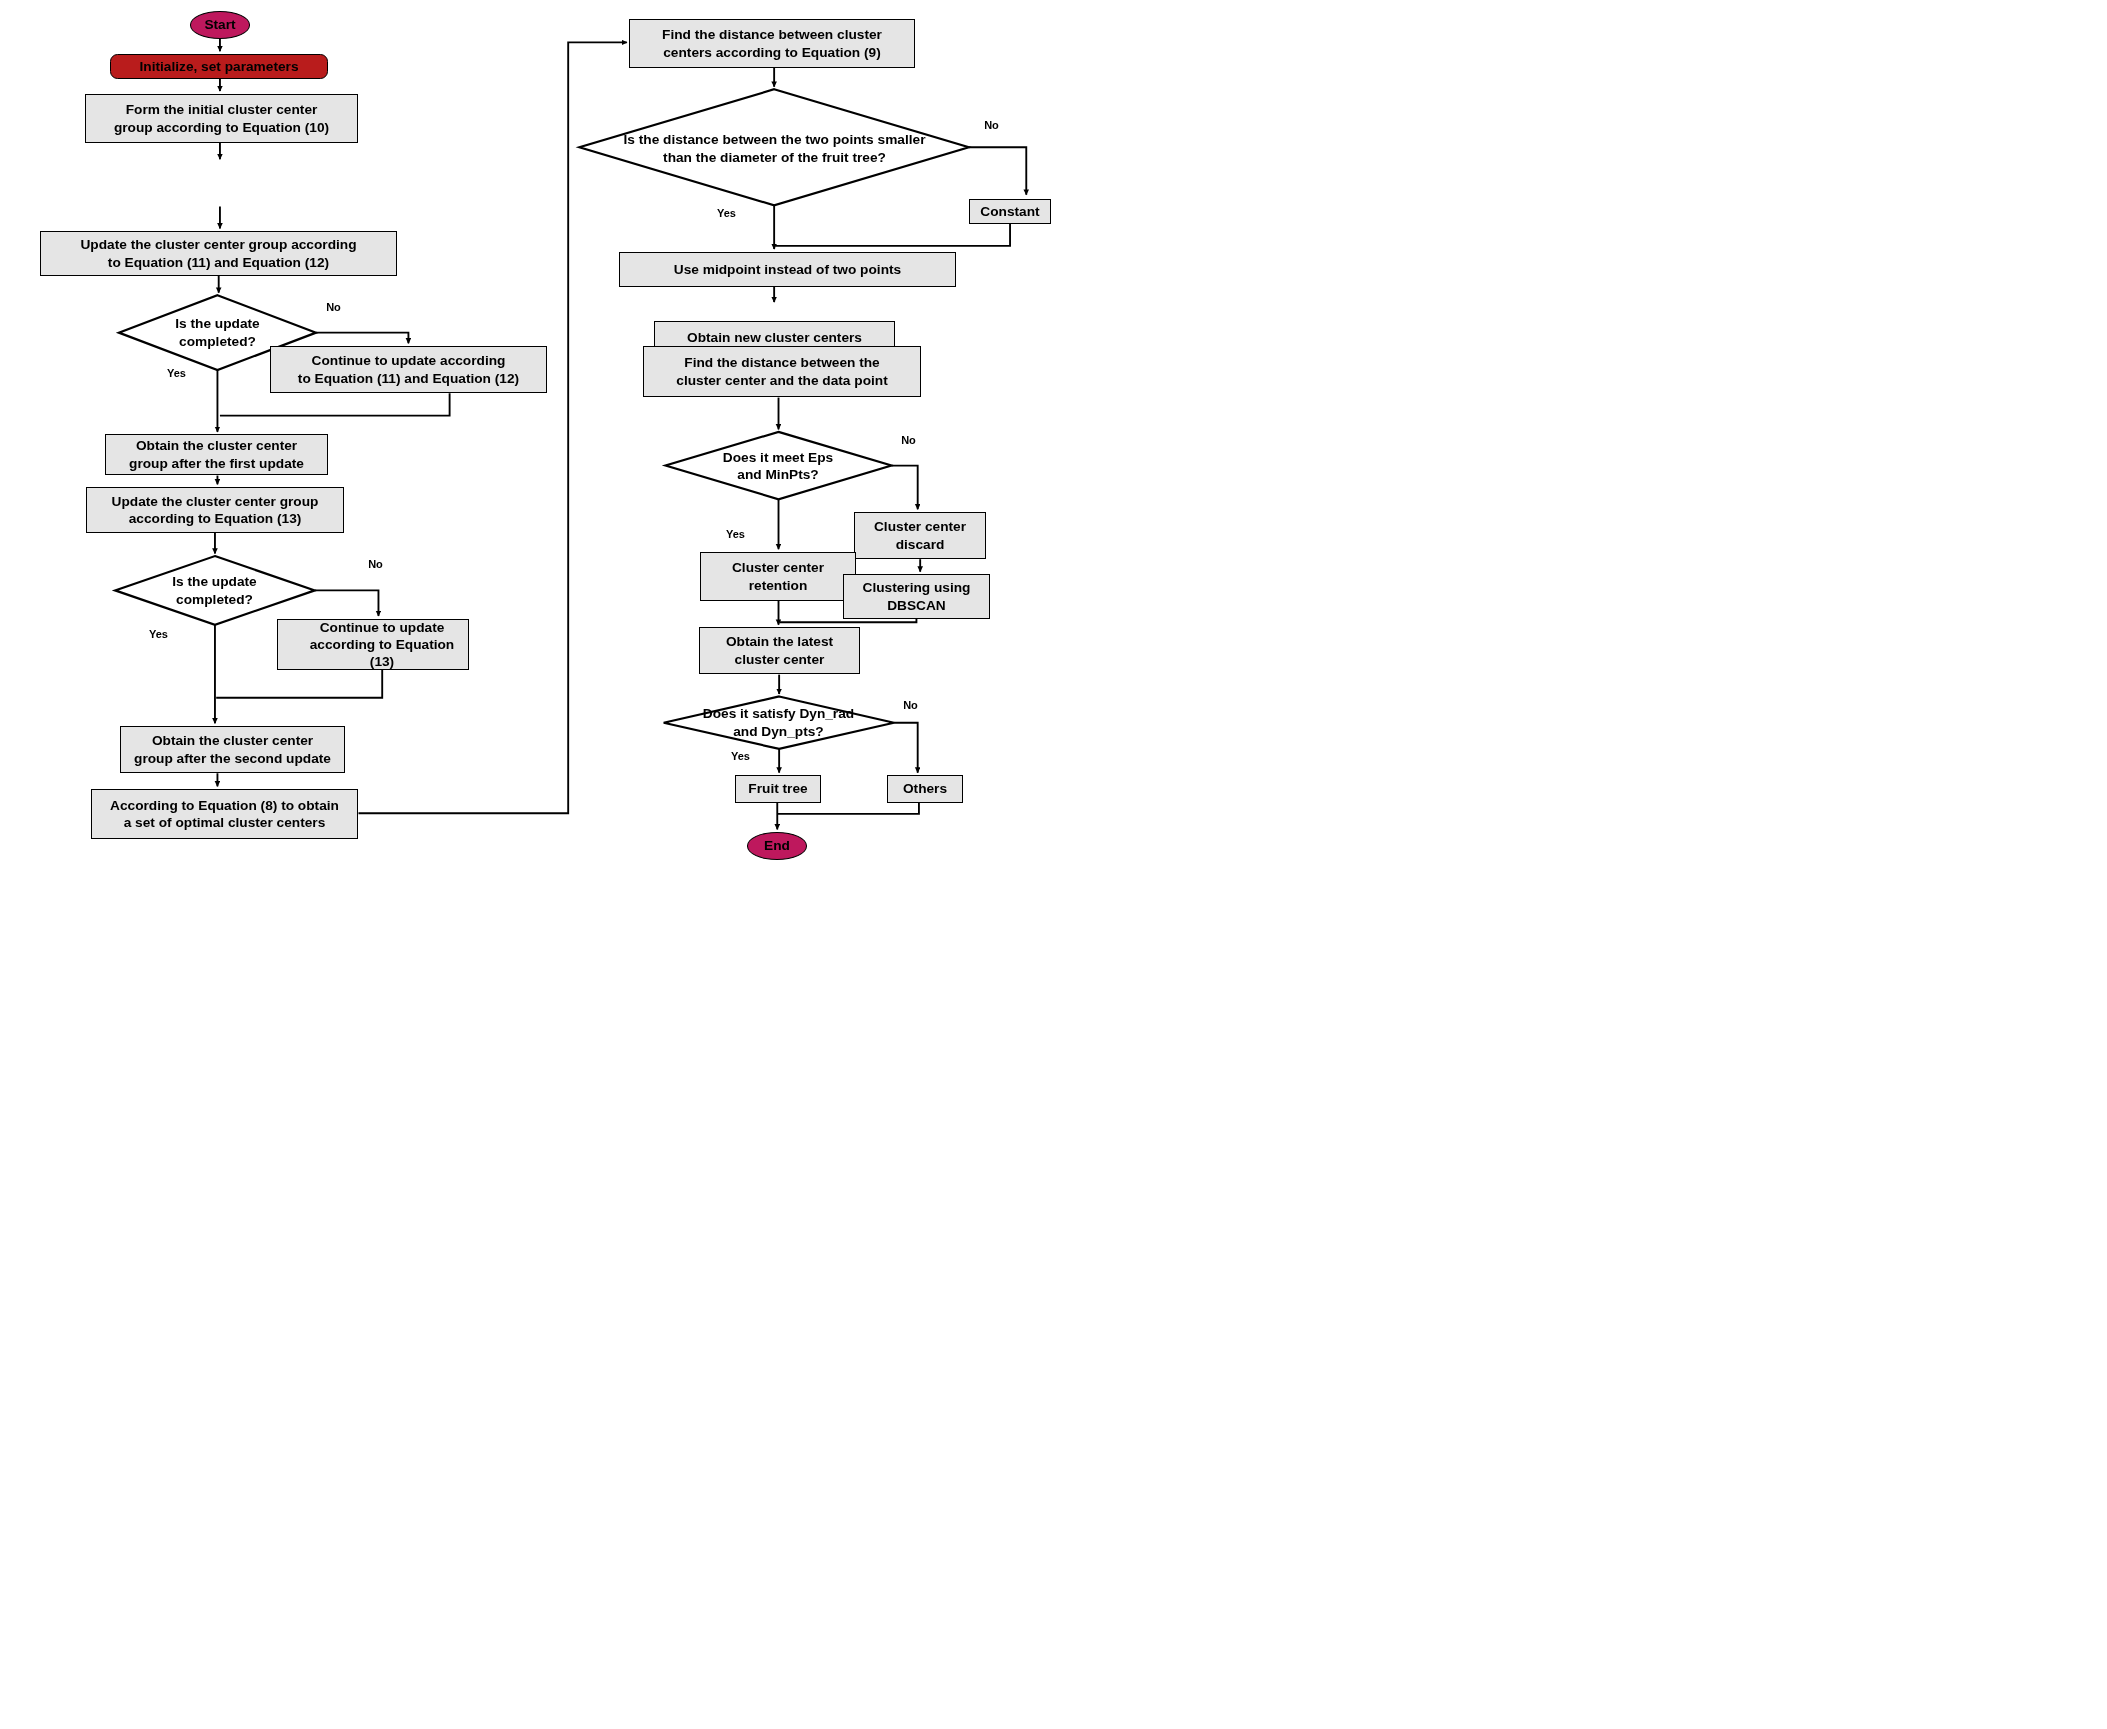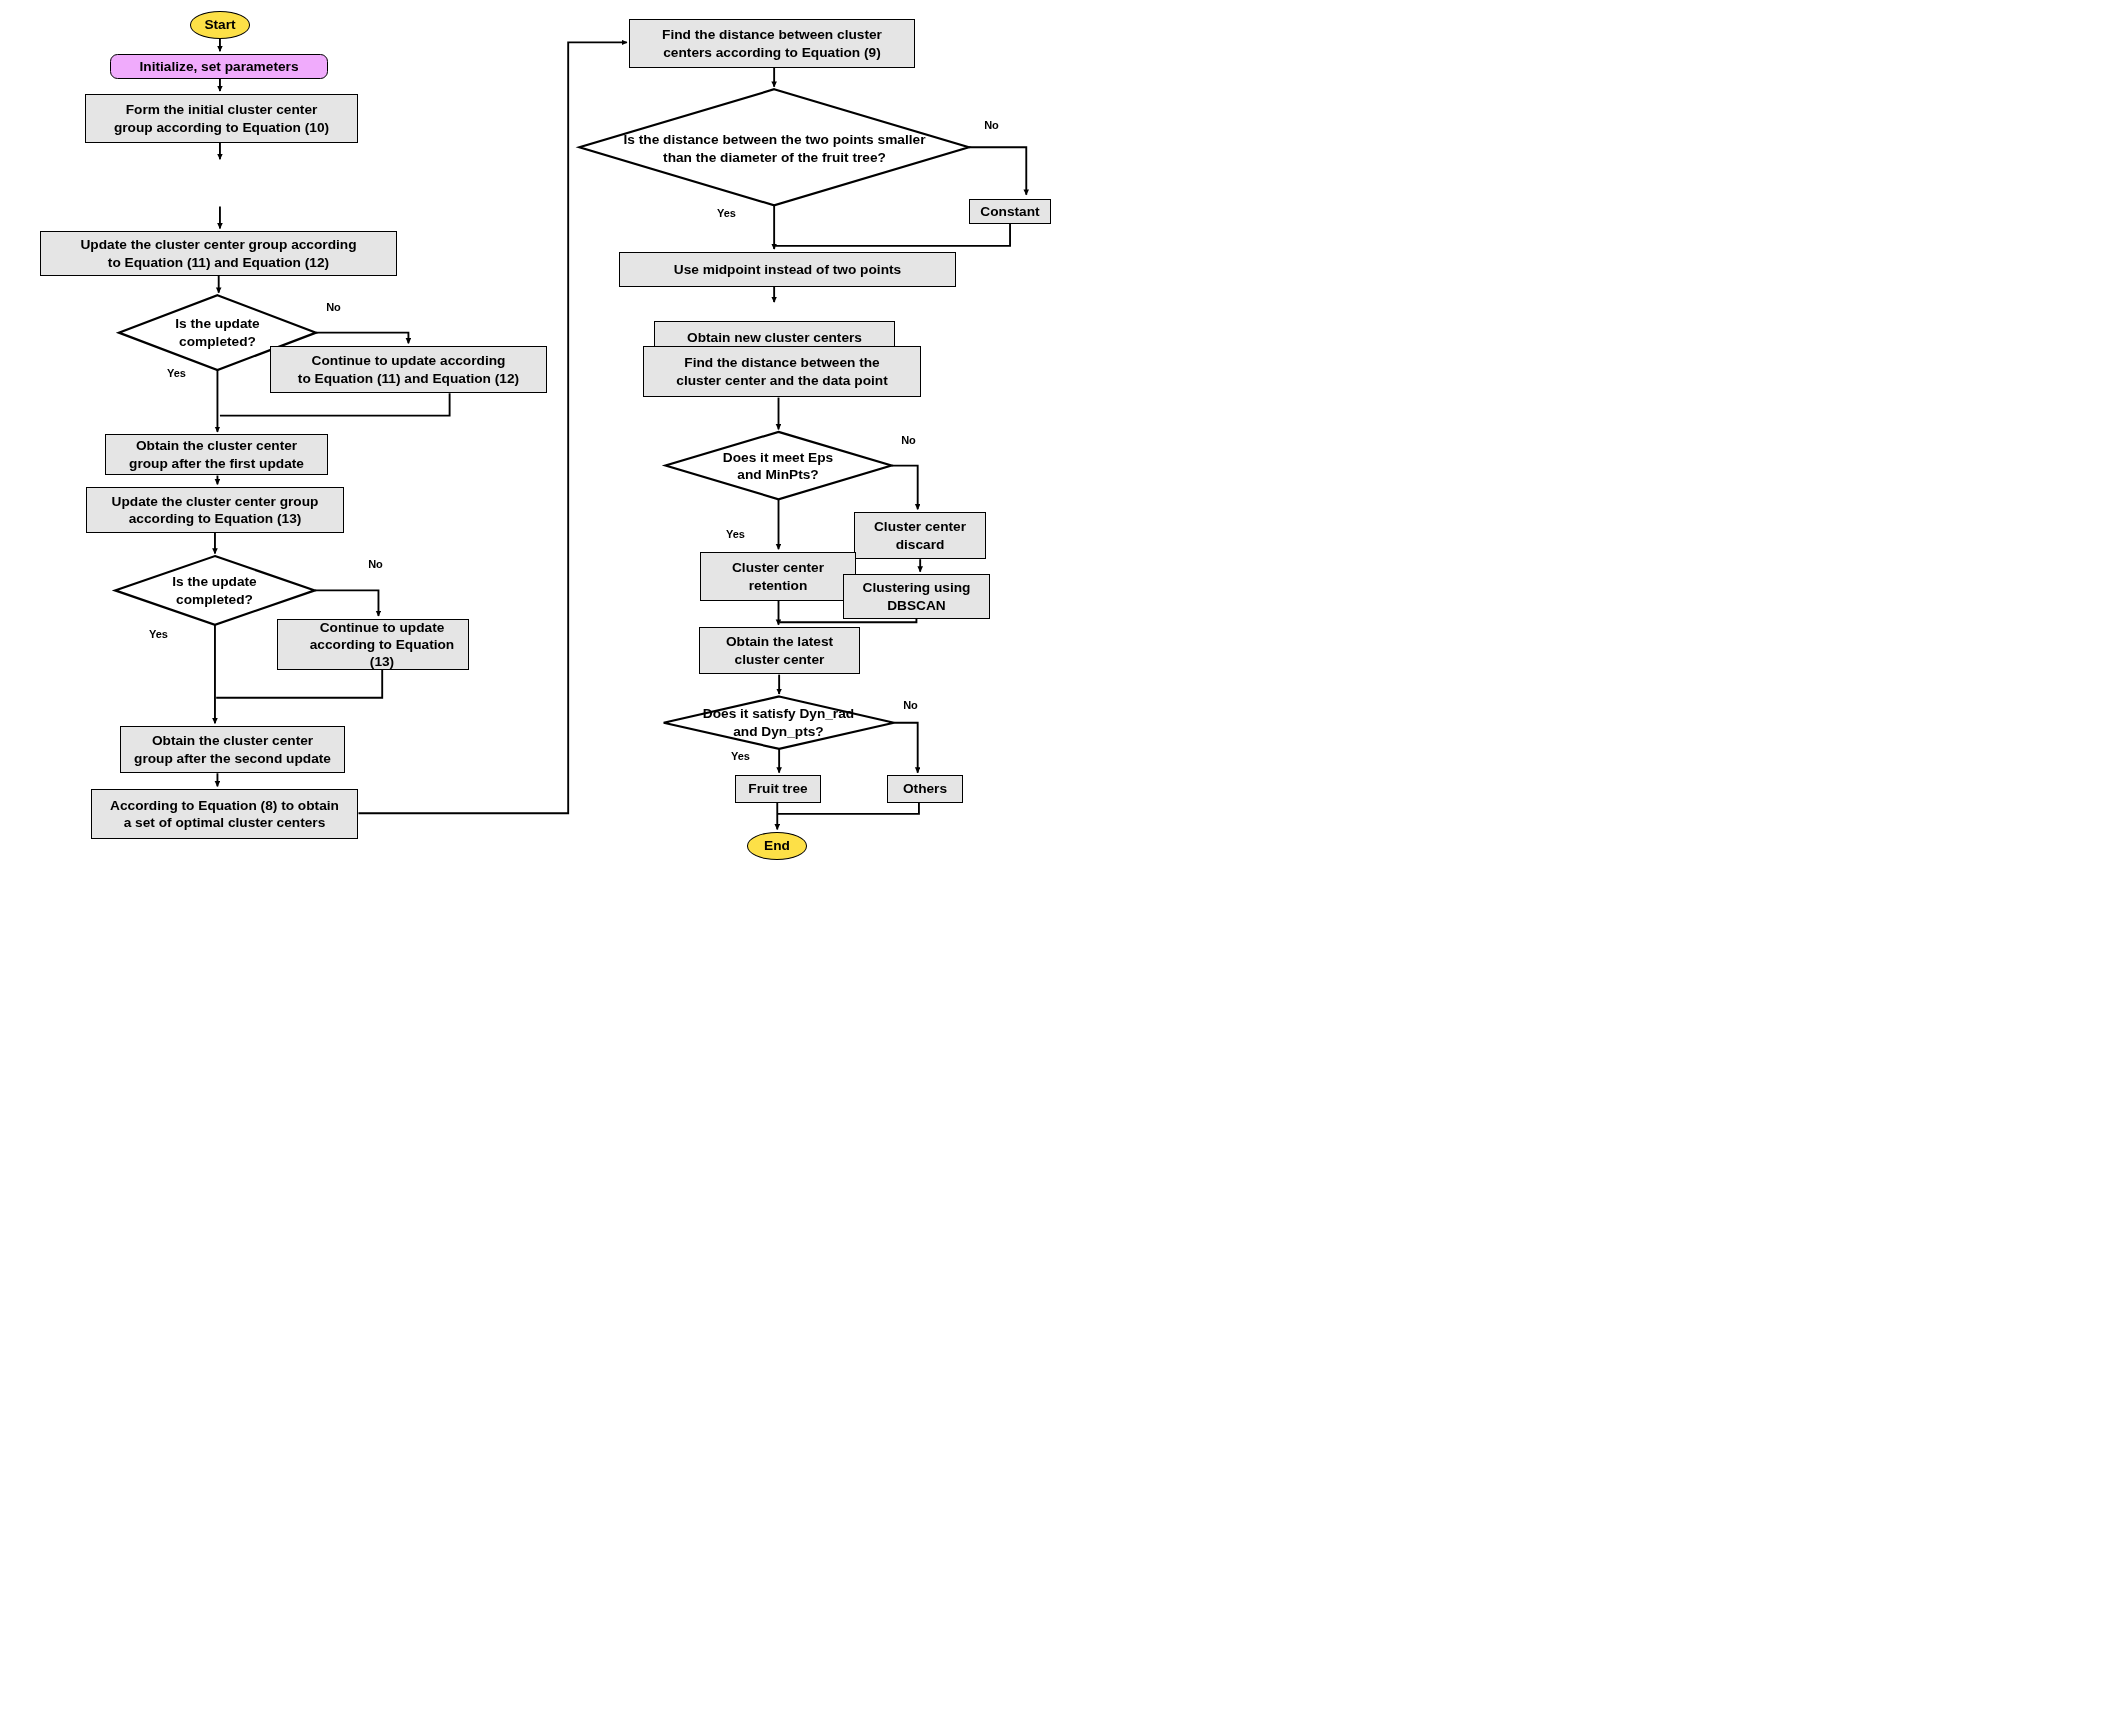--- a/index.html
+++ b/index.html
@@ -15,22 +15,22 @@
   .node{
     position:absolute;
     display:flex;align-items:center;justify-content:center;
     text-align:center;
     font-weight:bold;
     font-size:13.7px;line-height:1.25;
     white-space:pre-line;
     box-sizing:border-box;
   }
   .rect{border:1.9px solid #000;background:#e5e5e5;}
-  .rounded{border:1.9px solid #000;background:#f0abfc;border-radius:7.5px;}
-  .oval{border:1.9px solid #000;background:#fde047;border-radius:50%;}
+  .rounded{border:1.9px solid #000;background:#b91c1c;border-radius:7.5px;}
+  .oval{border:1.9px solid #000;background:#be185d;border-radius:50%;}
   .dtext{background:transparent;pointer-events:none;}
   .blabel{
     position:absolute;
     font-weight:bold;font-size:11px;
     text-align:center;
   }
 </style>
 </head>
 <body>
 

